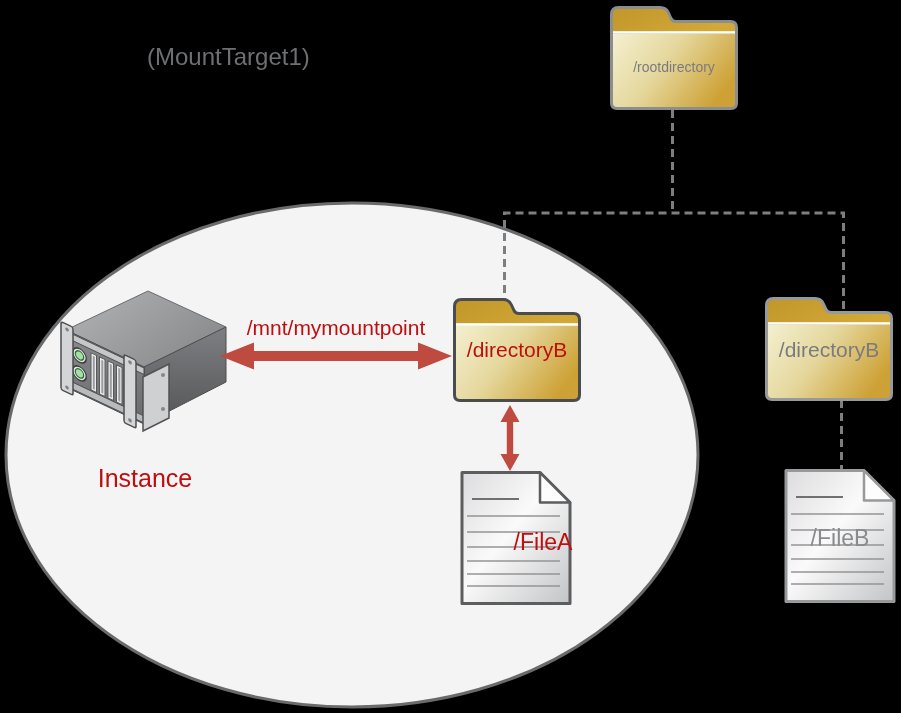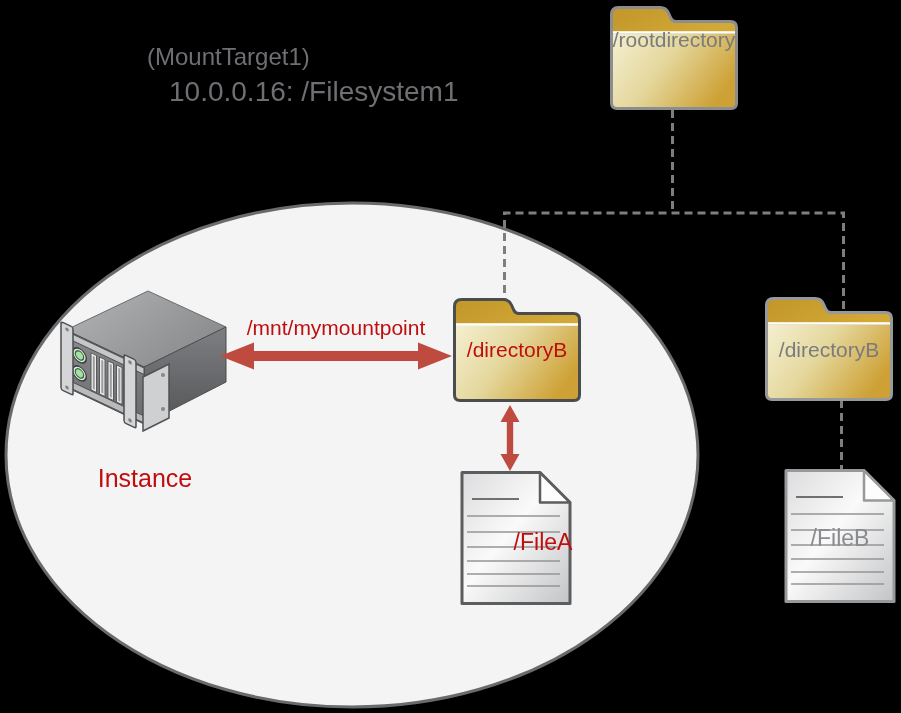--- a/index.html
+++ b/index.html
@@ -9,21 +9,21 @@
   }
   .diagram-svg{position:absolute;left:0;top:0;}
   .lbl{position:absolute;white-space:nowrap;line-height:1.1;}
   .lbl.center{text-align:center;}
   .gray{color:#6e6f72;}
   .gray-light{color:#8a8b8e;}
   .node-gray{color:#7a7b7e;}
   .red{color:#bf0e0e;}
   .title-1{left:147px;top:44px;font-size:24px;}
   .title-2{left:169px;top:77px;font-size:28px;}
-  .lbl-root{left:607px;top:28px;width:134px;font-size:21px;}
+  .lbl-root{left:607px;top:60px;width:134px;font-size:14px;}
   .lbl-dira{left:450px;top:338px;width:134px;font-size:21px;}
   .lbl-dirb{left:762px;top:338px;width:134px;font-size:21px;}
   .lbl-filea{left:484px;top:530px;width:118px;font-size:23px;}
   .lbl-fileb{left:781px;top:526px;width:118px;font-size:23px;}
   .lbl-mnt{left:236px;top:316px;width:200px;font-size:21px;}
   .lbl-instance{left:70px;top:441px;width:150px;font-size:25px;margin-top:24px;}
 </style>
 </head>
 <body>
 
@@ -134,21 +134,20 @@
     <use href="#folder-glyph" x="762" y="294" color="#98999b"></use>
 
     <use href="#file-glyph" x="457" y="468" color="#5c5d5f"></use>
     <use href="#file-glyph" x="781" y="466" color="#98999b"></use>
 
     <polygon fill="#bf4a3f" points="220,356 254,342.5 254,351 418,351 418,342.5 452,356 418,369.5 418,361 254,361 254,369.5"></polygon>
     <polygon fill="#bf4a3f" points="510,405 519.5,422 513.2,422 513.2,454 519.5,454 510,471 500.5,454 506.8,454 506.8,422 500.5,422"></polygon>
   </svg>
 
   <div class="lbl gray title-1">(MountTarget1)</div>
-  <div class="lbl gray title-2">10.0.0.16: /Filesystem1</div>
   <div class="lbl center node-gray lbl-root">/rootdirectory</div>
   <div class="lbl center red lbl-dira">/directoryB</div>
   <div class="lbl center node-gray lbl-dirb">/directoryB</div>
   <div class="lbl center red lbl-filea">/FileA</div>
   <div class="lbl center gray-light lbl-fileb">/FileB</div>
   <div class="lbl center red lbl-mnt">/mnt/mymountpoint</div>
   <div class="lbl center red lbl-instance">Instance</div>
 
 </div>
 

